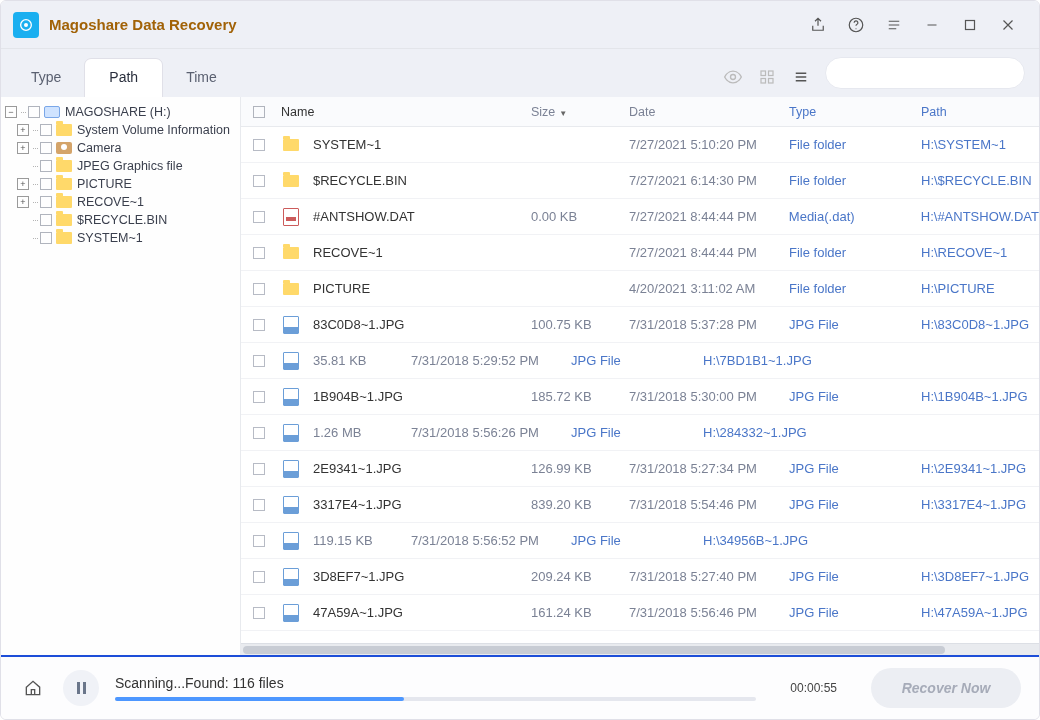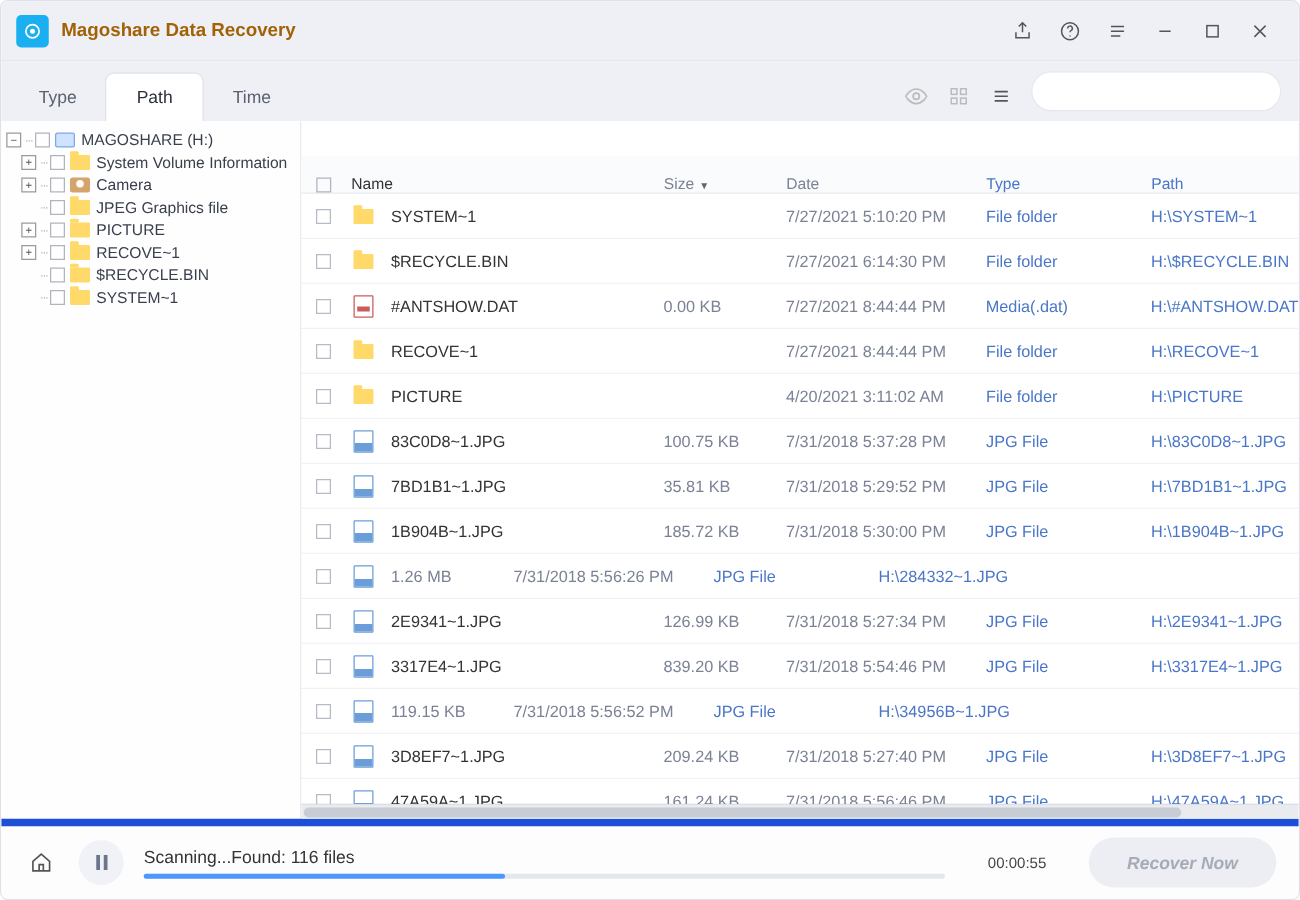--- a/index.html
+++ b/index.html
@@ -112,25 +112,24 @@
   .folder-ico::before{
     content:""; position:absolute; top:-3px; left:0; width:7px; height:3px; background:#ffd96a; border-radius:1px 1px 0 0;
   }
   .drive-ico { width:16px;height:12px;background:#cfe3ff;border:1px solid #7aa7e8;border-radius:2px; }
   .cam-ico { width:16px;height:12px;background:#d4a46a;border-radius:2px;position:relative; }
   .cam-ico::before{content:"";position:absolute;top:2px;left:5px;width:6px;height:6px;background:#fff;border-radius:50%;}
 
   
   .file-panel { flex:1; display:flex; flex-direction:column; overflow:hidden; }
   .file-header {
-    display:flex; align-items:flex-end; height:30px;
+    display:flex; align-items:center; height:30px;
     border-bottom:1px solid #e8eaee; padding-left:12px;
     color:#808694; font-size:12.5px;
     background:#fafbfd;
-    margin-top:28px;
   }
   .file-header .chkcol { width:28px; display:flex; align-items:center;}
   .file-header .col { padding-right:6px; }
   .file-body { flex:1; overflow-y:scroll; }
   .file-row {
     display:flex; align-items:center; height:36px;
     border-bottom:1px solid #f1f2f5; padding-left:12px;
     font-size:13px;
   }
   .file-row .chk { width:12px;height:12px;border:1px solid #b7bbc5; margin-right:16px; cursor:pointer; flex-shrink:0; }
@@ -151,21 +150,21 @@
     width:16px;height:18px;border:1px solid #cc5b5b;border-radius:1px;background:#fff;position:relative;
   }
   .dat-ico::after{content:"";position:absolute;left:2px;top:8px;width:10px;height:4px;background:#cc5b5b;}
 
   .hscroll-fake { height:12px; background:#e9ebef; border-top:1px solid #dcdfe5; margin:0 0 0 0; position:relative;}
   .hscroll-fake .thumb{position:absolute;left:2px;top:2px;height:8px;width:88%;background:#c8ccd4;border-radius:4px;}
 
   
   .statusbar {
     height:64px;
-    border-top:6px solid #1d4ed8;
+    border-top:2px solid #1d4ed8;
     display:flex;
     align-items:center;
     padding:0 18px;
     gap:16px;
     background:#fdfdfe;
   }
   .home-btn {
     width:28px;height:28px;display:flex;align-items:center;justify-content:center;cursor:pointer;color:#666;
   }
   .pause-btn {
@@ -427,21 +426,20 @@
           <div class="col-size">100.75 KB</div>
           <div class="col-date">7/31/2018 5:37:28 PM</div>
           <div class="col-type">JPG File</div>
           <div class="col-path">H:\83C0D8~1.JPG</div>
         </div>
         <div class="file-row">
           <span class="chk"></span>
           <span class="ficon">
             <span class="jpg-ico"></span>
           </span>
-          <div class="col-name">7BD1B1~1.JPG</div>
           <div class="col-size">35.81 KB</div>
           <div class="col-date">7/31/2018 5:29:52 PM</div>
           <div class="col-type">JPG File</div>
           <div class="col-path">H:\7BD1B1~1.JPG</div>
         </div>
         <div class="file-row">
           <span class="chk"></span>
           <span class="ficon">
             <span class="jpg-ico"></span>
           </span>

